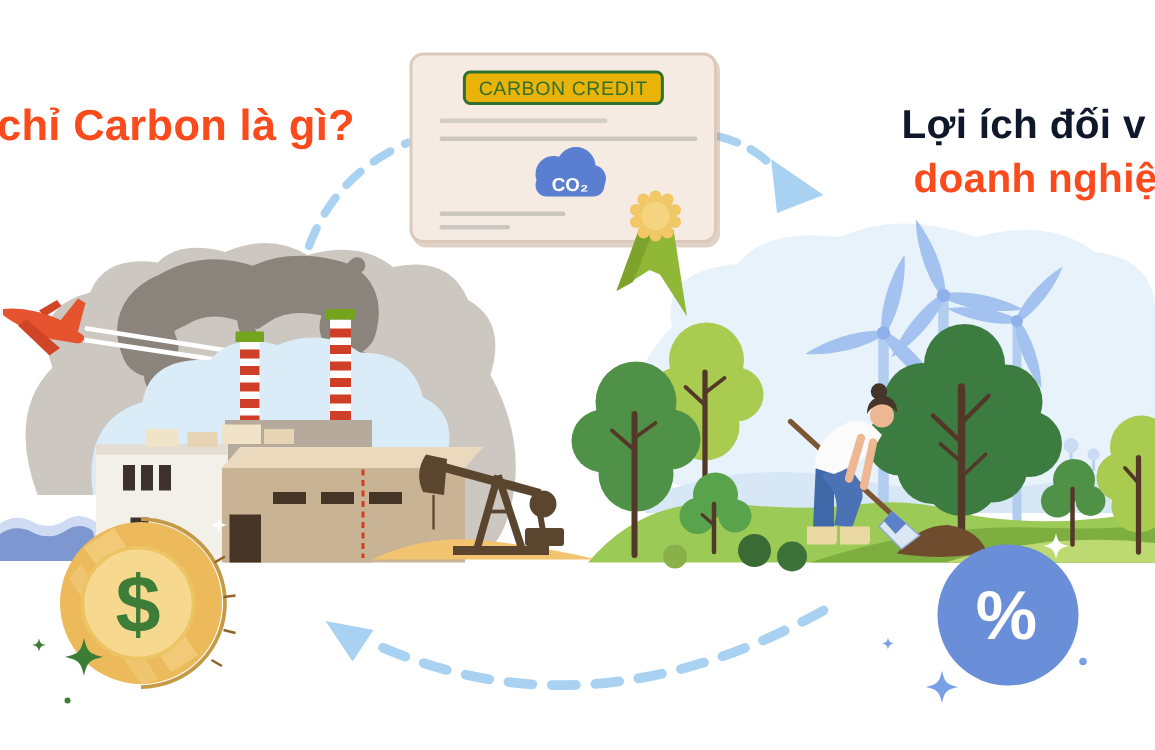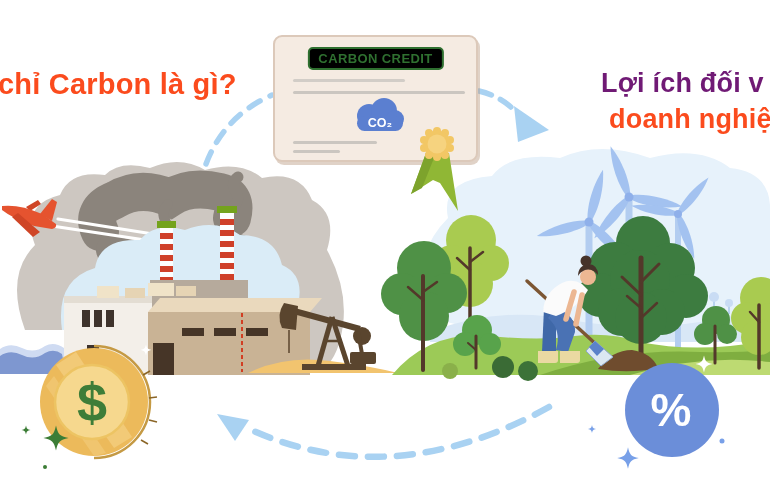--- a/index.html
+++ b/index.html
@@ -10,22 +10,22 @@
   .art{position:absolute;left:0;top:0;z-index:0;}
   
   .title{position:absolute;font-weight:700;z-index:4;white-space:nowrap;letter-spacing:.2px;}
   .title-left{left:-2px;top:68px;font-size:29px;}
   .title-right-1{left:601px;top:68px;font-size:27px;}
   .title-right-2{left:609px;top:104px;font-size:27px;}
   
   .card{position:absolute;left:273px;top:35px;width:205px;height:127px;z-index:1;
         border:2px solid #dcc9ba;border-radius:9px;box-shadow:2px 3px 0 rgba(186,156,130,.45);}
   .card-heading{position:absolute;left:50%;top:10px;transform:translateX(-50%);
-        border:2px solid;border-radius:5px;background:#000000;
-        font-size:13px;font-weight:700;letter-spacing:.4px;padding:2px 9px;white-space:nowrap;}
+        border:2px solid;border-radius:5px;background:#eab308;
+        font-size:13px;font-weight:400;letter-spacing:.4px;padding:2px 9px;white-space:nowrap;}
   .cline{position:absolute;height:3px;border-radius:2px;background:#cbc6c0;}
   .cline.a{left:18px;top:42px;width:112px;background:#d2cdc7;}
   .cline.b{left:18px;top:54px;width:172px;}
   .cline.c{left:18px;top:104px;width:84px;}
   .cline.d{left:18px;top:113px;width:47px;}
   .card-cloud{position:absolute;left:72px;top:55px;}
   .badge{position:absolute;left:400px;top:118px;z-index:2;}
 </style>
 </head>
 <body>
@@ -346,15 +346,15 @@
           <circle cx="24" cy="30" r="4"></circle>
           <circle cx="24" cy="22" r="4"></circle>
         <circle cx="29" cy="15" r="4"></circle>
           <circle cx="37" cy="26" r="13.5"></circle>
       </g>
       <circle cx="37" cy="26" r="9.5" fill="#f7d584" opacity="0.85"></circle>
     </g>
   </svg>
 
   <div class="title title-left" style="color: rgb(251, 75, 29);">chỉ Carbon là gì?</div>
-  <div class="title title-right-1" style="color: #701a75;">Lợi ích đối v</div>
+  <div class="title title-right-1" style="color: #0f172a;">Lợi ích đối v</div>
   <div class="title title-right-2" style="color: rgb(251, 75, 29);">doanh nghiệ</div>
 </div>
 
 </body></html>

